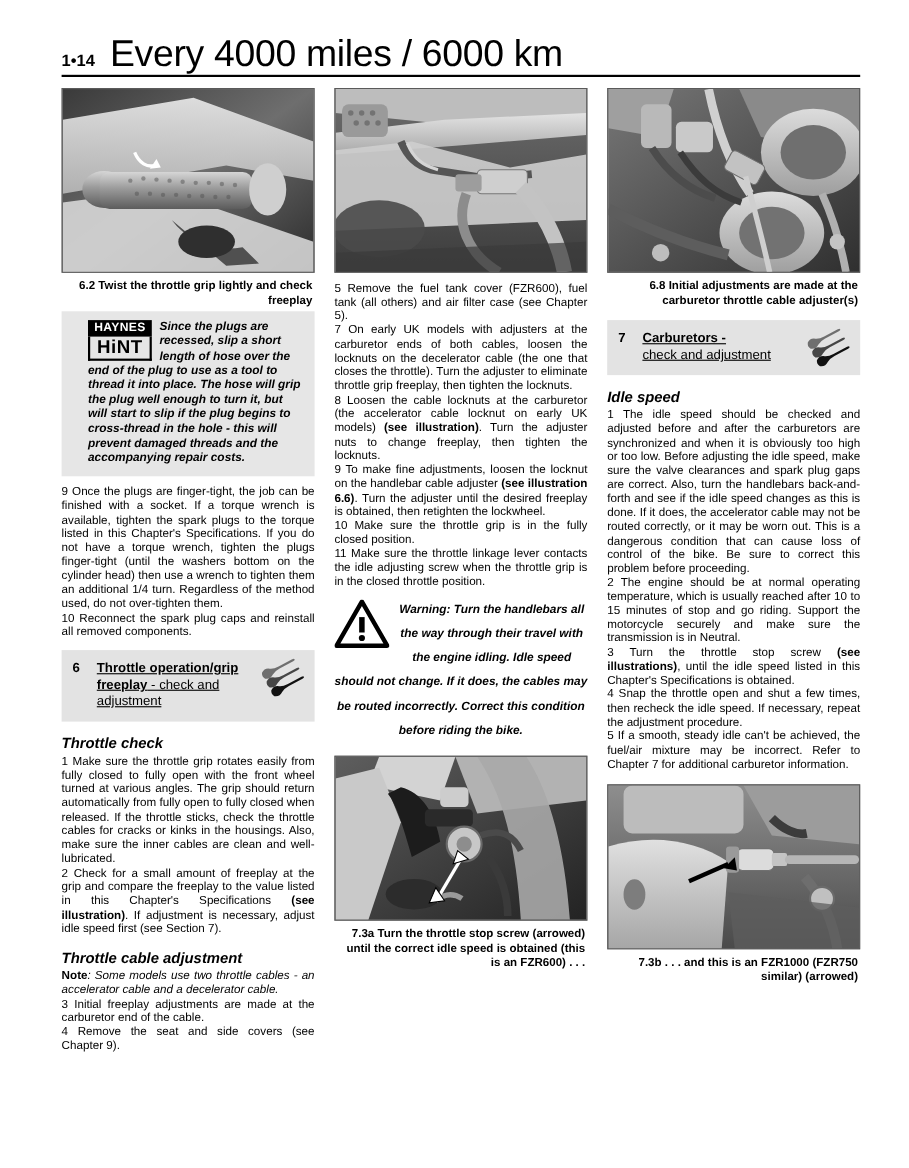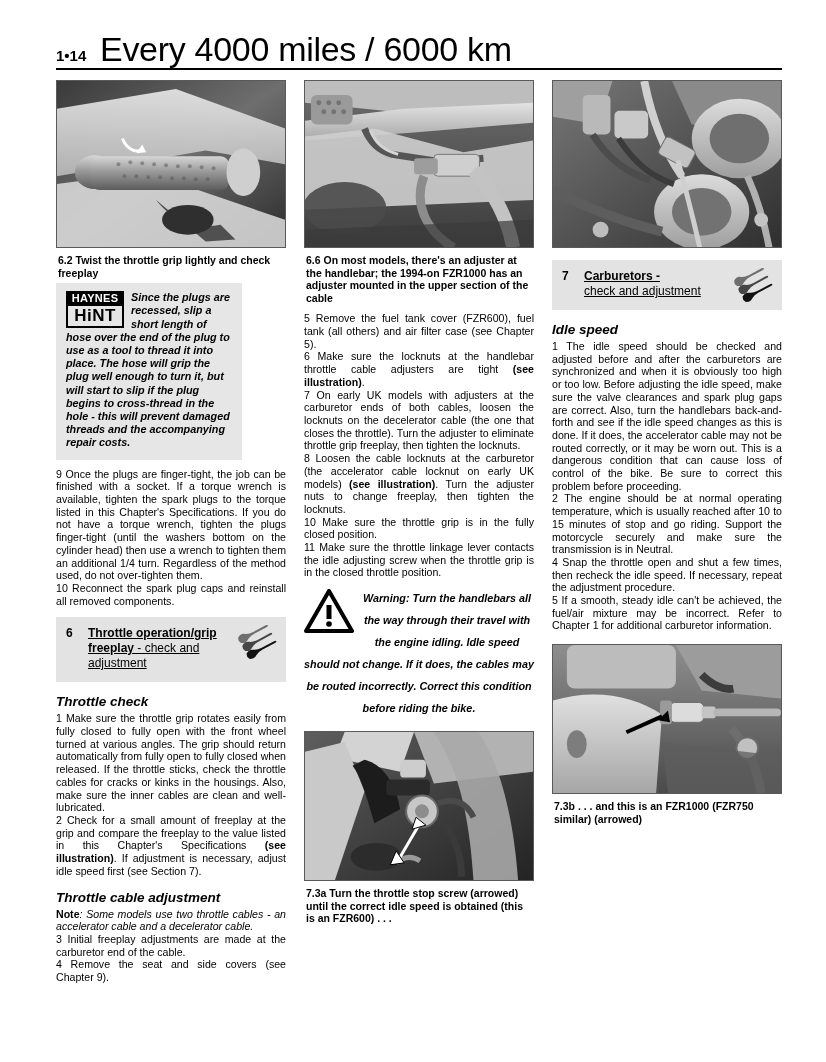--- a/index.html
+++ b/index.html
@@ -46,21 +46,21 @@
     width:230px; position:relative; overflow:hidden;
     background:#8a8a8a;
     border:1px solid #5a5a5a;
     box-sizing:border-box;
   }
   .photo.h168{height:168px;}
   .photo.h150{height:150px;}
   .photo-inner{position:absolute;inset:0;}
 
   .caption{
-    font-size:10.5px; font-weight:700; text-align:left;
+    font-size:10.5px; font-weight:700; text-align:right;
     line-height:12.6px; margin-top:6px; padding:0 2px;
   }
 
   
   .bodytext{
     font-size:10.6px; line-height:12.7px; text-align:justify;
     margin-top:8px;
   }
   .bodytext p{margin:0;}
   .bodytext b{font-weight:700;}
@@ -91,24 +91,24 @@
   
   .subhead{
     font-size:13.5px;font-weight:700;font-style:italic;
     margin-top:12px;margin-bottom:3px;
   }
 
   
   .hint{
     background:#e6e6e6;
     position:relative;
-    padding:8px 10px 10px 10px;
+    padding:8px 10px 10px 24px;
     margin-top:4px;
     box-sizing:border-box;
-    width:186px;
+    width:230px;
   }
   .hint-logo{
     float:left; width:58px; margin-right:7px; margin-bottom:2px;
   }
   .hint-haynes{
     background:#000;color:#fff;
     font-size:11px;font-weight:700;letter-spacing:.3px;
     text-align:center;padding:1px 0 2px 0;
   }
   .hint-hint{
@@ -283,27 +283,26 @@
         <path d="M60,48 C66,62 74,70 88,74 L140,82 L180,78" stroke="#555" stroke-width="7" fill="none"></path>
         <path d="M66,50 C72,64 80,70 94,74" stroke="#d5d5d5" stroke-width="3" fill="none"></path>
         <rect x="130" y="74" width="46" height="22" rx="4" fill="#cfcfcf" stroke="#777" stroke-width="1"></rect>
         <rect x="110" y="78" width="24" height="16" rx="3" fill="#9d9d9d"></rect>
         <path d="M120,96 C110,122 120,150 150,168" stroke="#8c8c8c" stroke-width="9" fill="none"></path>
         <path d="M170,90 C190,110 205,140 210,168" stroke="#c3c3c3" stroke-width="14" fill="none"></path>
         <ellipse cx="40" cy="128" rx="42" ry="26" fill="#4a4a4a" opacity="0.9"></ellipse>
         <path d="M0,150 L230,140 L230,168 L0,168 Z" fill="#3a3a3a" opacity="0.7"></path>
       </svg>
     </div>
-    <div class="caption">6.6  On most models, there's an adjuster at the handlebar; the 1994-on FZR1000 has an adjuster mounted in the upper section of the cable</div>
 
     <div class="bodytext">
       <p>5 Remove the fuel tank cover (FZR600), fuel tank (all others) and air filter case (see Chapter 5).</p>
-      <p><span>6 Make sure the locknuts at the handlebar throttle cable adjusters are tight </span><b>(see illustration)</b><span>.</span></p>
       <p>7 On early UK models with adjusters at the carburetor ends of both cables, loosen the locknuts on the decelerator cable (the one that closes the throttle). Turn the adjuster to eliminate throttle grip freeplay, then tighten the locknuts.</p>
       <p><span>8 Loosen the cable locknuts at the carburetor (the accelerator cable locknut on early UK models) </span><b>(see illustration)</b><span>. Turn the adjuster nuts to change freeplay, then tighten the locknuts.</span></p>
+      <p><span>9 To make fine adjustments, loosen the locknut on the handlebar cable adjuster </span><b>(see illustration 6.6)</b><span>. Turn the adjuster until the desired freeplay is obtained, then retighten the lockwheel.</span></p>
       <p>10 Make sure the throttle grip is in the fully closed position.</p>
       <p>11 Make sure the throttle linkage lever contacts the idle adjusting screw when the throttle grip is in the closed throttle position.</p>
     </div>
 
     <div class="warn">
       <svg class="warn-tri" viewBox="0 0 50 44">
         <path d="M25,2 L48,42 L2,42 Z" fill="none" stroke="#000" stroke-width="4" stroke-linejoin="round"></path>
         <rect x="22.5" y="16" width="5" height="14" fill="#000"></rect>
         <circle cx="25" cy="35" r="2.8" fill="#000"></circle>
       </svg>
@@ -370,20 +369,21 @@
         <path d="M66,58 C82,82 98,96 122,104" stroke="#3b3b3b" stroke-width="6" fill="none"></path>
         <path d="M92,0 C100,40 112,70 130,96" stroke="#d0d0d0" stroke-width="8" fill="none"></path>
         <rect x="108" y="62" width="34" height="20" rx="4" fill="#c2c2c2" stroke="#6e6e6e" stroke-width="1" transform="rotate(28 125 72)"></rect>
         <path d="M126,80 C134,110 142,140 148,168" stroke="#cfcfcf" stroke-width="5" fill="none"></path>
         <path d="M0,110 C30,126 70,142 110,152" stroke="#5d5d5d" stroke-width="10" fill="none"></path>
         <path d="M196,96 C206,118 214,146 218,168" stroke="#b0b0b0" stroke-width="7" fill="none"></path>
         <circle cx="48" cy="150" r="8" fill="#bdbdbd"></circle>
         <circle cx="210" cy="140" r="7" fill="#c4c4c4"></circle>
       </svg>
     </div>
+    <div class="caption">6.8  Initial adjustments are made at the carburetor throttle cable adjuster(s)</div>
 
     <div class="sec" style="margin-top:12px;">
       <span class="sec-num">7</span>
       <div class="sec-txt">
         <span class="strong">Carburetors -</span><br>
         <span>check and adjustment</span>
       </div>
       <svg class="spanner" viewBox="0 0 40 40">
         <g fill="#111" transform="rotate(-28 20 20)">
           <g>
@@ -397,22 +397,23 @@
           </g>
         </g>
       </svg>
     </div>
 
     <div class="subhead">Idle speed</div>
 
     <div class="bodytext" style="margin-top:2px;">
       <p>1 The idle speed should be checked and adjusted before and after the carburetors are synchronized and when it is obviously too high or too low. Before adjusting the idle speed, make sure the valve clearances and spark plug gaps are correct. Also, turn the handlebars back-and-forth and see if the idle speed changes as this is done. If it does, the accelerator cable may not be routed correctly, or it may be worn out. This is a dangerous condition that can cause loss of control of the bike. Be sure to correct this problem before proceeding.</p>
       <p>2 The engine should be at normal operating temperature, which is usually reached after 10 to 15 minutes of stop and go riding. Support the motorcycle securely and make sure the transmission is in Neutral.</p>
+      <p><span>3 Turn the throttle stop screw </span><b>(see illustrations)</b><span>, until the idle speed listed in this Chapter's Specifications is obtained.</span></p>
       <p>4 Snap the throttle open and shut a few times, then recheck the idle speed. If necessary, repeat the adjustment procedure.</p>
-      <p>5 If a smooth, steady idle can't be achieved, the fuel/air mixture may be incorrect. Refer to Chapter 1 for additional carburetor information.</p>
+      <p>5 If a smooth, steady idle can't be achieved, the fuel/air mixture may be incorrect. Refer to Chapter 7 for additional carburetor information.</p>
     </div>
 
     <div class="photo h150" style="margin-top:12px;">
       <svg class="photo-inner" viewBox="0 0 230 150" preserveAspectRatio="none">
         <defs>
           <linearGradient id="g73b" x1="0" y1="0" x2="0" y2="1">
             <stop offset="0" stop-color="#8e8e8e"></stop>
               <stop offset="1" stop-color="#4a4a4a"></stop>
           </linearGradient>
           <linearGradient id="g73c" x1="0" y1="0" x2="0" y2="1">

